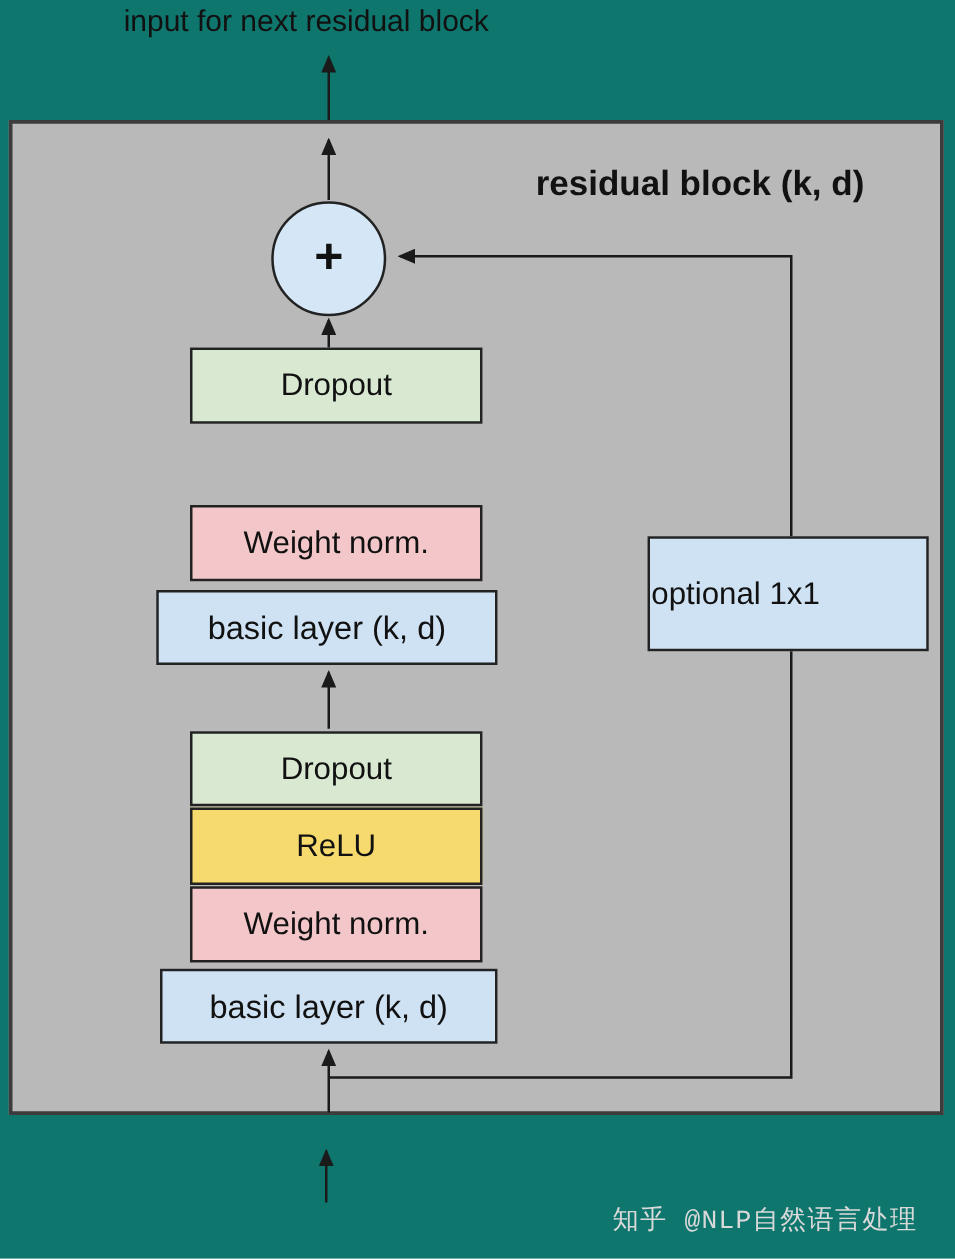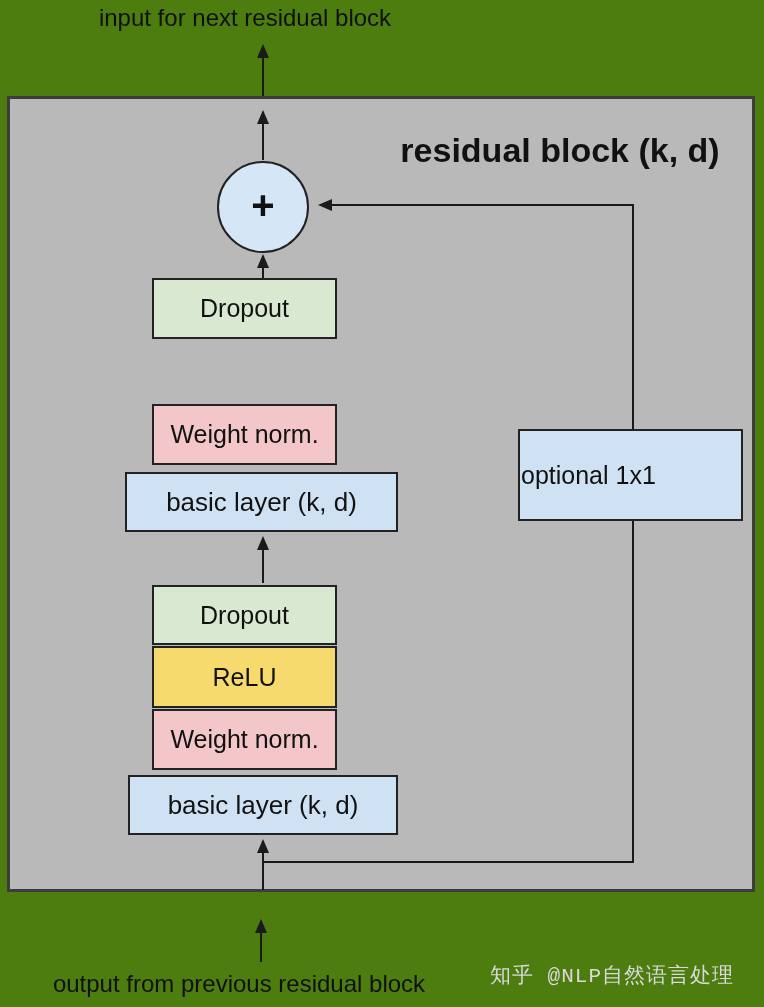--- a/index.html
+++ b/index.html
@@ -5,21 +5,21 @@
   html, body {
     margin: 0;
     padding: 0;
     background: #ffffff;
     font-family: "Liberation Sans", sans-serif;
   }
   .canvas {
     position: relative;
     width: 764px;
     height: 1007px;
-    background: #4d7c0f;
+    background: #0f766e;
     overflow: hidden;
     color: #1a1a1a;
   }
   .caption {
     position: absolute;
     text-align: center;
     font-size: 24px;
     color: #111111;
   }
   .caption-top { top: 4px; left: 45px; width: 400px; }
@@ -29,40 +29,40 @@
     left: 7px; top: 96px;
     width: 748px; height: 796px;
     background: var(--bg-gray, #b9b9b9);
     border: 3px solid #3c3c3c;
     box-sizing: border-box;
   }
   .block-title {
     position: absolute;
     top: 131px; left: 400px; width: 320px;
     text-align: center;
-    font-size: 34px;
+    font-size: 28px;
     font-weight: bold;
     color: #111111;
   }
   svg.connectors {
     position: absolute;
     left: 0; top: 0;
     width: 764px; height: 1007px;
   }
   .node {
     position: absolute;
     box-sizing: border-box;
     border: 2px solid #222222;
     display: flex;
     align-items: center;
     justify-content: center;
     font-size: 25px;
     color: #111111;
   }
-  .stack { left: 152px; width: 185px; }
+  .stack { left: 152px; width: 234px; }
   .basic { font-weight: normal; font-size: 26px; }
   .green  { background: var(--box-green,  #d9e8d0); }
   .yellow { background: var(--box-yellow, #f7da6e); }
   .pink   { background: var(--box-pink,   #f3c7c9); }
   .blue   { background: var(--box-blue,   #cfe2f3); }
   .sum-node {
     position: absolute;
     left: 217px; top: 161px;
     width: 92px; height: 92px;
     border-radius: 50%;
@@ -148,17 +148,16 @@
 
   <div class="node stack green" style="top:585px;height:60px;">Dropout</div>
   <div class="node stack yellow" style="top:646px;height:62px;">ReLU</div>
   <div class="node stack pink" style="top:709px;height:61px;">Weight norm.</div>
   <div class="node blue basic" style="left:128px;width:270px;top:775px;height:60px;">basic layer (k, d)</div>
 
   <div class="optional-box">
     <span>optional 1x1</span>
   </div>
 
-  <div class="caption caption-bottom">output from previous residual block</div>
 
   <div class="watermark">知乎 @NLP自然语言处理</div>
 
 </div>
 
 </body></html>

